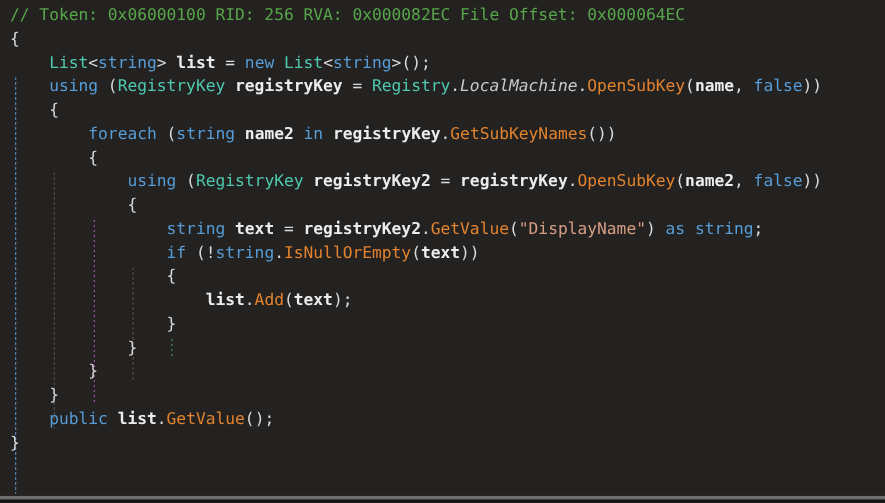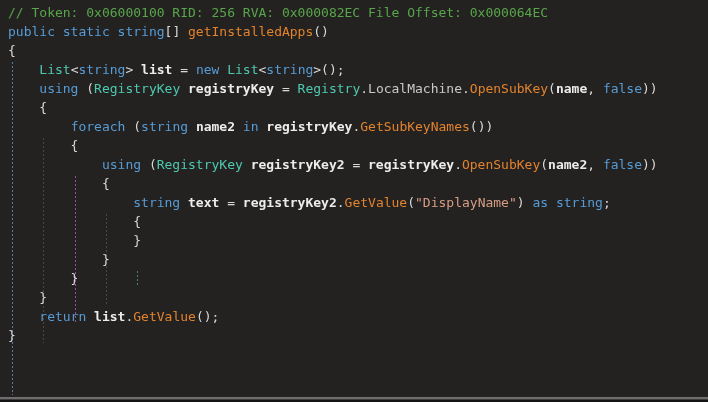--- a/index.html
+++ b/index.html
@@ -18,21 +18,21 @@
   }
   .code-lines{position:absolute;left:8px;top:3px;right:0;z-index:2;}
   .line{height:19px;line-height:19px;white-space:pre;}
   .guide{position:absolute;width:1px;z-index:1;}
   .tk-c{color:var(--comment);}
   .tk-k{color:var(--keyword);}
   .tk-t{color:var(--type);}
   .tk-m{color:var(--method);}
   .tk-s{color:var(--string);}
   .tk-l{color:var(--local);font-weight:bold;}
-  .tk-e{color:var(--member);}
+  .tk-e{color:var(--member);font-style:italic;}
   .tk-p{color:var(--plain);}
   .hscrollbar{
     position:absolute;left:0;right:0;bottom:0;height:7px;z-index:3;
     background:linear-gradient(to bottom,
       var(--sb-a) 0px, var(--sb-a) 2px,
       var(--sb-thumb) 2px, var(--sb-thumb) 4px,
       var(--sb-b) 4px, var(--sb-b) 5px,
       var(--sb-c) 5px, var(--sb-c) 7px);
   }
 </style>
@@ -43,33 +43,34 @@
   <div class="code-area">
     <div class="guides">
         <div class="guide" style="left: calc(0.5ch + 8px); top: 62px; height: 338px; background-image: repeating-linear-gradient(rgb(78, 128, 180) 0px, rgb(78, 128, 180) 2px, transparent 2px, transparent 4px);"></div>
         <div class="guide" style="left: calc(4.5ch + 8px); top: 138px; height: 205px; background-image: repeating-linear-gradient(rgb(75, 71, 68) 0px, rgb(75, 71, 68) 2px, transparent 2px, transparent 4px);"></div>
         <div class="guide" style="left: calc(8.5ch + 8px); top: 176px; height: 148px; background-image: repeating-linear-gradient(rgb(156, 79, 165) 0px, rgb(156, 79, 165) 2px, transparent 2px, transparent 4px);"></div>
         <div class="guide" style="left: calc(12.5ch + 8px); top: 214px; height: 91px; background-image: repeating-linear-gradient(rgb(75, 71, 68) 0px, rgb(75, 71, 68) 2px, transparent 2px, transparent 4px);"></div>
         <div class="guide" style="left: calc(16.5ch + 8px); top: 271px; height: 15px; background-image: repeating-linear-gradient(rgb(63, 138, 110) 0px, rgb(63, 138, 110) 2px, transparent 2px, transparent 4px);"></div>
       </div>
     <div class="code-lines">
         <div class="line"><span class="tk-c">// Token: 0x06000100 RID: 256 RVA: 0x000082EC File Offset: 0x000064EC</span></div>
-        <div class="line"><span class="tk-k">public</span><span class="tk-p"> </span><span class="tk-k">static</span><span class="tk-p"> </span><span class="tk-k">string</span><span class="tk-p">[] </span><span class="tk-m">getInstalledApps</span><span class="tk-p">()</span></div>
         <div class="line"><span class="tk-p">{</span></div>
         <div class="line"><span class="tk-p">    </span><span class="tk-t">List</span><span class="tk-p">&lt;</span><span class="tk-k">string</span><span class="tk-p">&gt; </span><span class="tk-l">list</span><span class="tk-p"> = </span><span class="tk-k">new</span><span class="tk-p"> </span><span class="tk-t">List</span><span class="tk-p">&lt;</span><span class="tk-k">string</span><span class="tk-p">&gt;();</span></div>
         <div class="line"><span class="tk-p">    </span><span class="tk-k">using</span><span class="tk-p"> (</span><span class="tk-t">RegistryKey</span><span class="tk-p"> </span><span class="tk-l">registryKey</span><span class="tk-p"> = </span><span class="tk-t">Registry</span><span class="tk-p">.</span><span class="tk-e">LocalMachine</span><span class="tk-p">.</span><span class="tk-m">OpenSubKey</span><span class="tk-p">(</span><span class="tk-l">name</span><span class="tk-p">, </span><span class="tk-k">false</span><span class="tk-p">))</span></div>
         <div class="line"><span class="tk-p">    {</span></div>
         <div class="line"><span class="tk-p">        </span><span class="tk-k">foreach</span><span class="tk-p"> (</span><span class="tk-k">string</span><span class="tk-p"> </span><span class="tk-l">name2</span><span class="tk-p"> </span><span class="tk-k">in</span><span class="tk-p"> </span><span class="tk-l">registryKey</span><span class="tk-p">.</span><span class="tk-m">GetSubKeyNames</span><span class="tk-p">())</span></div>
         <div class="line"><span class="tk-p">        {</span></div>
         <div class="line"><span class="tk-p">            </span><span class="tk-k">using</span><span class="tk-p"> (</span><span class="tk-t">RegistryKey</span><span class="tk-p"> </span><span class="tk-l">registryKey2</span><span class="tk-p"> = </span><span class="tk-l">registryKey</span><span class="tk-p">.</span><span class="tk-m">OpenSubKey</span><span class="tk-p">(</span><span class="tk-l">name2</span><span class="tk-p">, </span><span class="tk-k">false</span><span class="tk-p">))</span></div>
         <div class="line"><span class="tk-p">            {</span></div>
         <div class="line"><span class="tk-p">                </span><span class="tk-k">string</span><span class="tk-p"> </span><span class="tk-l">text</span><span class="tk-p"> = </span><span class="tk-l">registryKey2</span><span class="tk-p">.</span><span class="tk-m">GetValue</span><span class="tk-p">(</span><span class="tk-s">"DisplayName"</span><span class="tk-p">) </span><span class="tk-k">as</span><span class="tk-p"> </span><span class="tk-k">string</span><span class="tk-p">;</span></div>
+        <div class="line"><span class="tk-p">                </span><span class="tk-k">if</span><span class="tk-p"> (!</span><span class="tk-k">string</span><span class="tk-p">.</span><span class="tk-m">IsNullOrEmpty</span><span class="tk-p">(</span><span class="tk-l">text</span><span class="tk-p">))</span></div>
         <div class="line"><span class="tk-p">                {</span></div>
+        <div class="line"><span class="tk-p">                    </span><span class="tk-l">list</span><span class="tk-p">.</span><span class="tk-m">Add</span><span class="tk-p">(</span><span class="tk-l">text</span><span class="tk-p">);</span></div>
         <div class="line"><span class="tk-p">                }</span></div>
         <div class="line"><span class="tk-p">            }</span></div>
         <div class="line"><span class="tk-p">        }</span></div>
         <div class="line"><span class="tk-p">    }</span></div>
-        <div class="line"><span class="tk-p">    </span><span class="tk-k">return</span><span class="tk-p"> </span><span class="tk-l">list</span><span class="tk-p">.</span><span class="tk-m">GetValue</span><span class="tk-p">();</span></div>
+        <div class="line"><span class="tk-p">    </span><span class="tk-k">public</span><span class="tk-p"> </span><span class="tk-l">list</span><span class="tk-p">.</span><span class="tk-m">GetValue</span><span class="tk-p">();</span></div>
         <div class="line"><span class="tk-p">}</span></div>
       </div>
   </div>
   <div class="hscrollbar"></div>
 </div>
 
 </body></html>

